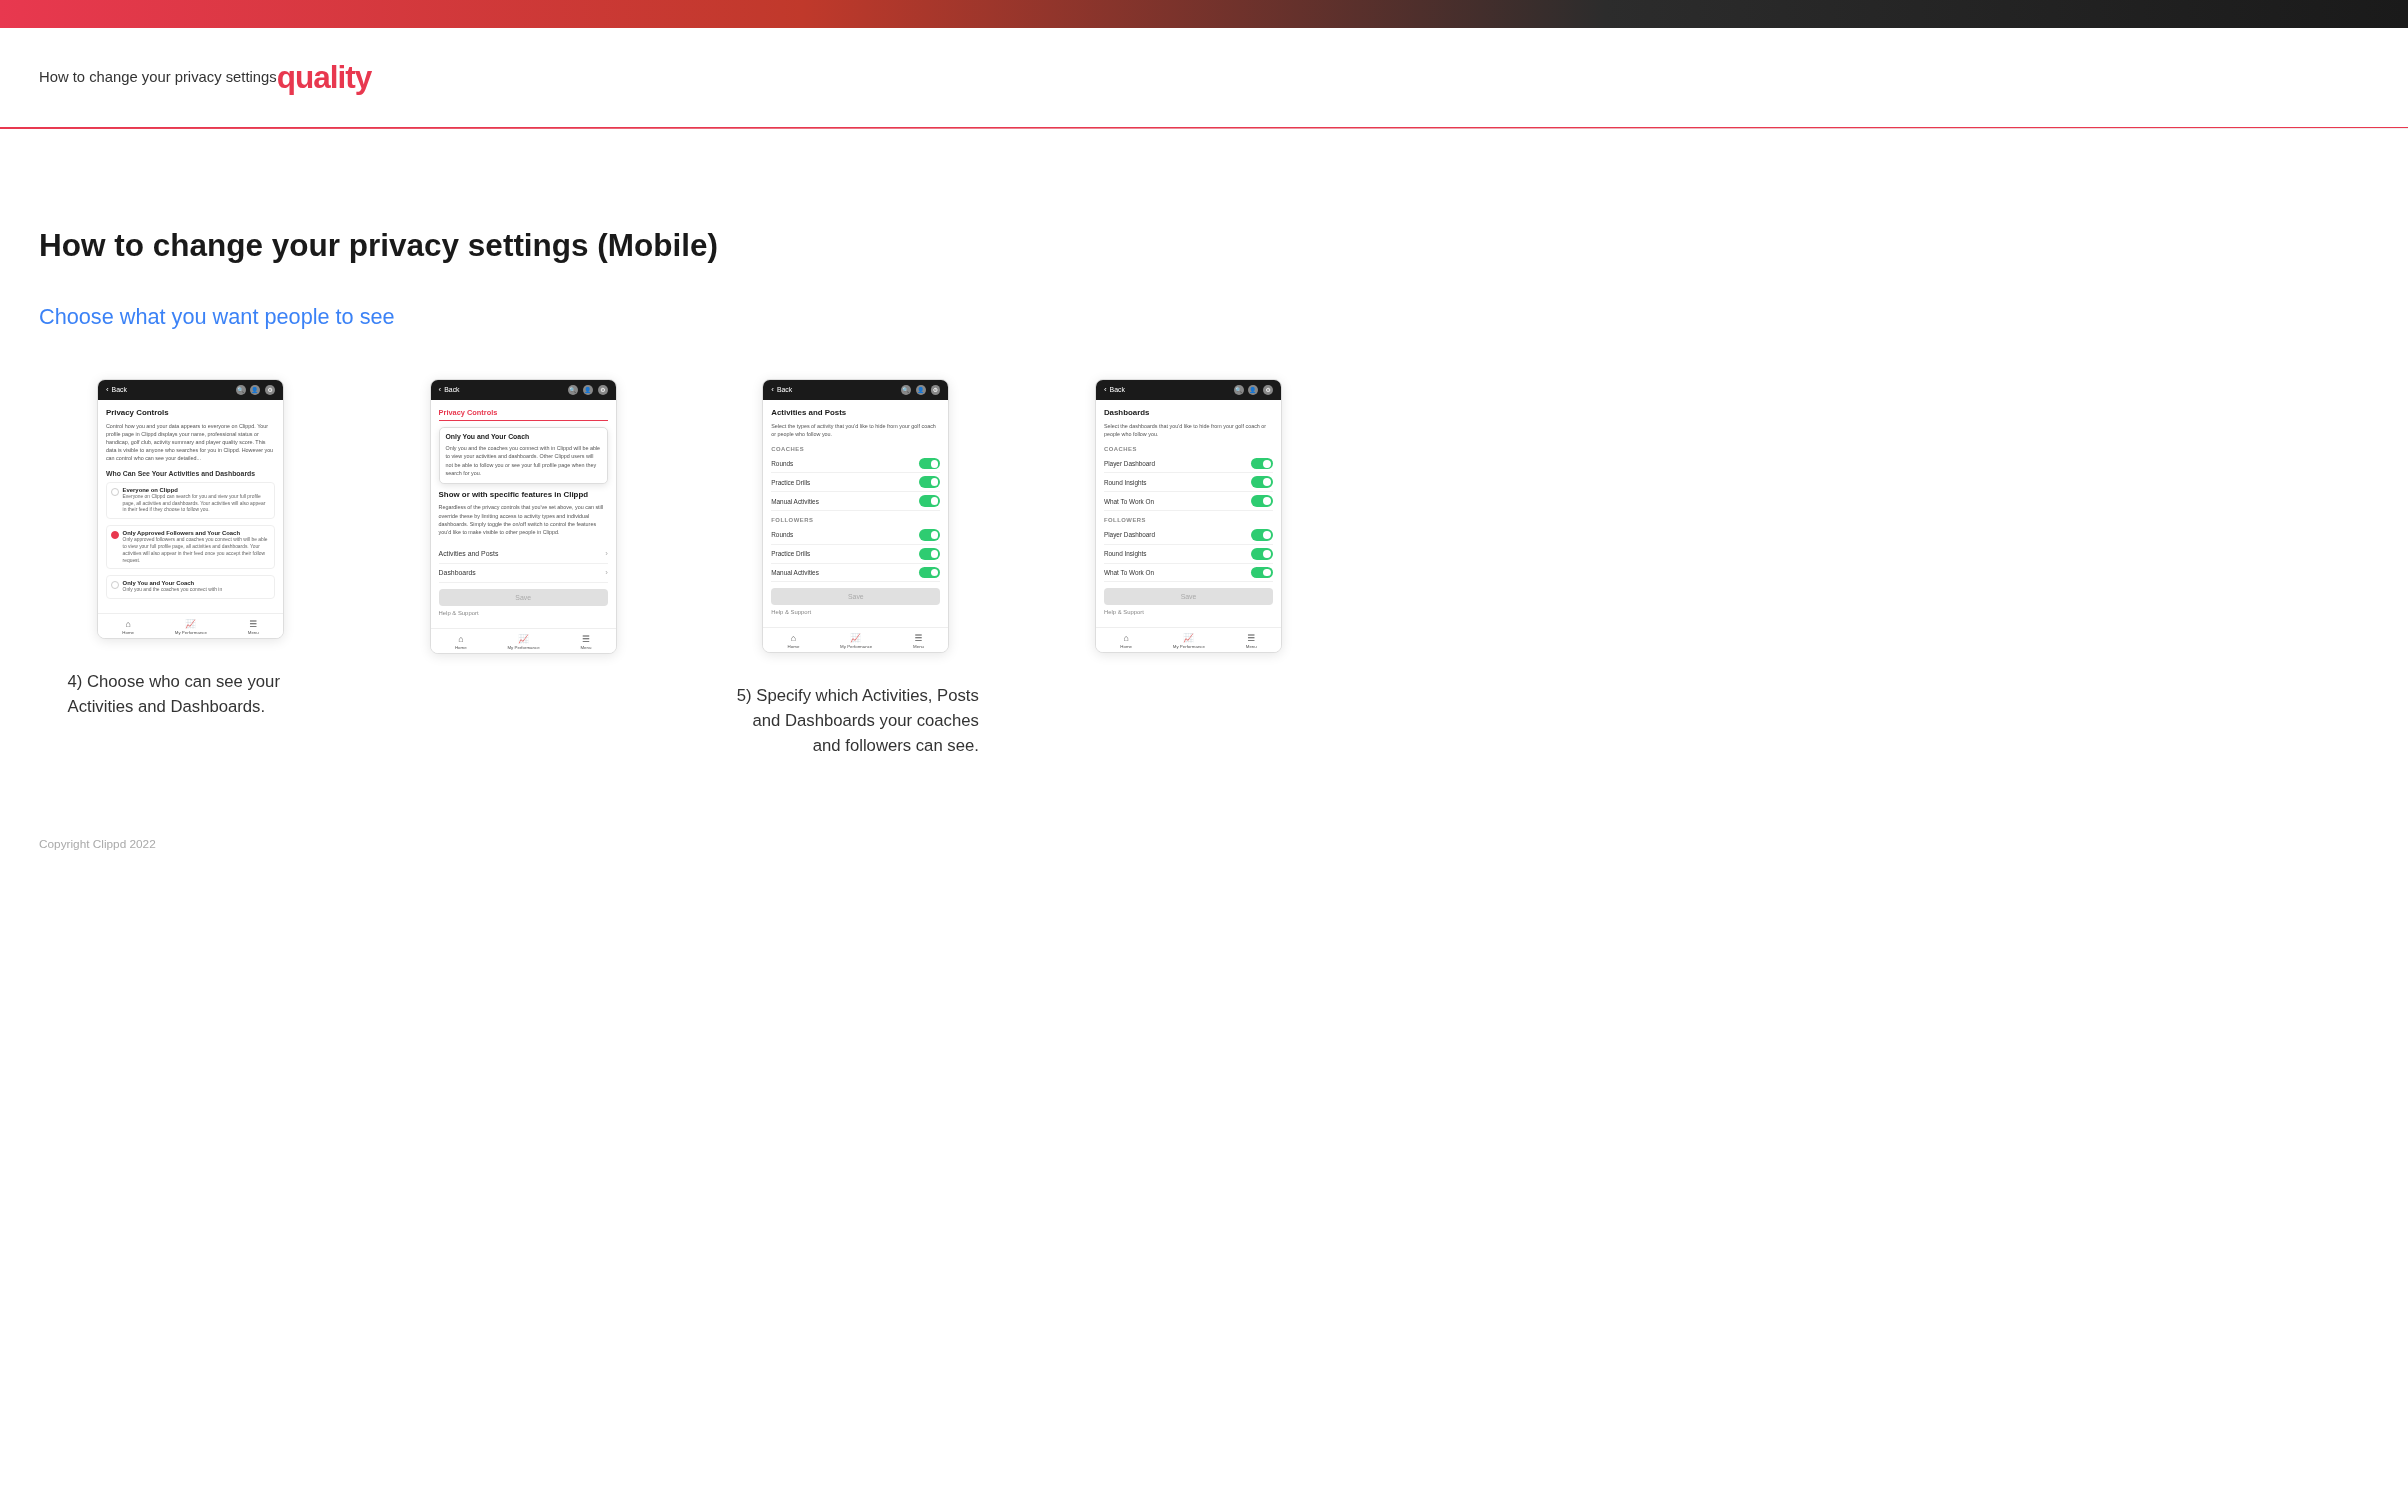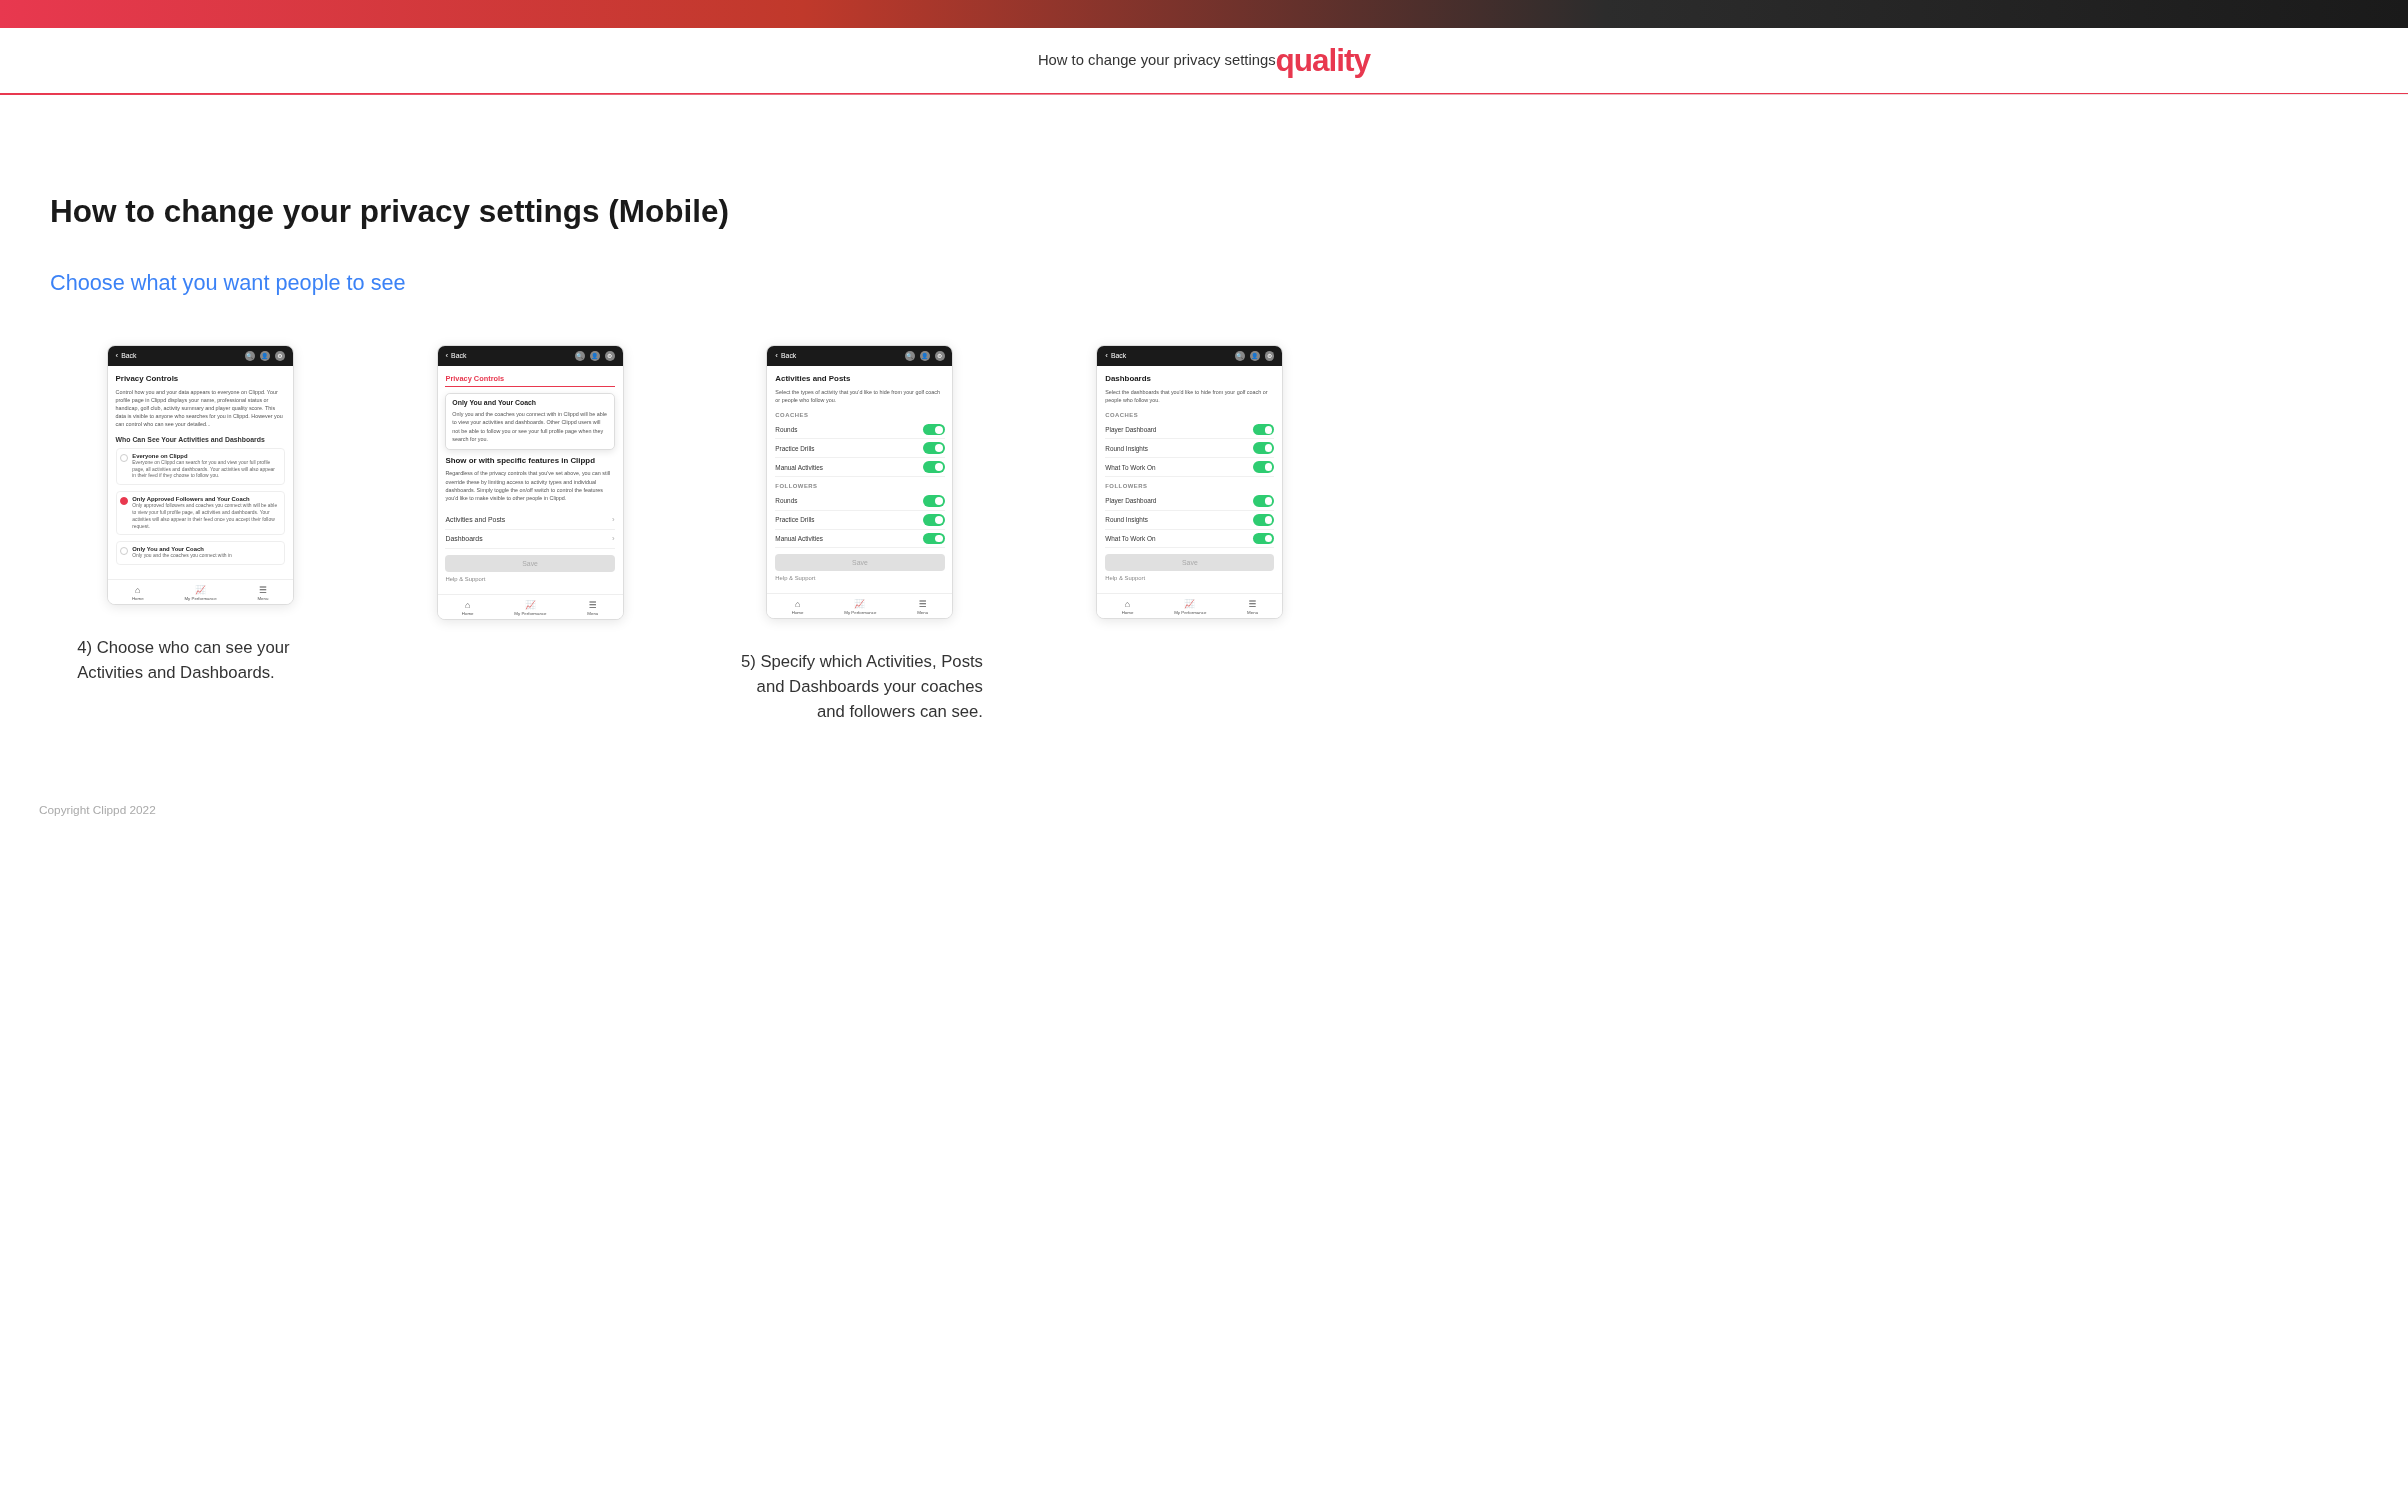--- a/index.html
+++ b/index.html
@@ -14,38 +14,38 @@
     .top-bar {
       background: linear-gradient(to right, #e8384f, #c0392b, #2c2c2c, #1a1a1a);
       height: 27.6px;
       width: 100%;
     }
 
     
     .header {
       display: flex;
       align-items: center;
-      justify-content: center;
-      padding: 14px 39px;
+      justify-content: flex-start;
+      padding: 31px 39px;
       border-bottom: 1.5px solid #e8384f;
     }
     .header-title {
       font-size: 14.8px;
       color: #333;
     }
     .logo {
       font-size: 31.5px;
       font-weight: 800;
       color: #e8384f;
       letter-spacing: -1px;
     }
 
     
     .main-content {
-      padding: 49px 39px 59px 50px;
+      padding: 49px 39px 59px 39px;
       max-width: 1379px;
     }
 
     .page-title {
       font-size: 31.5px;
       font-weight: 800;
       color: #1a1a1a;
       margin-bottom: 7.9px;
     }
     .page-subtitle {

